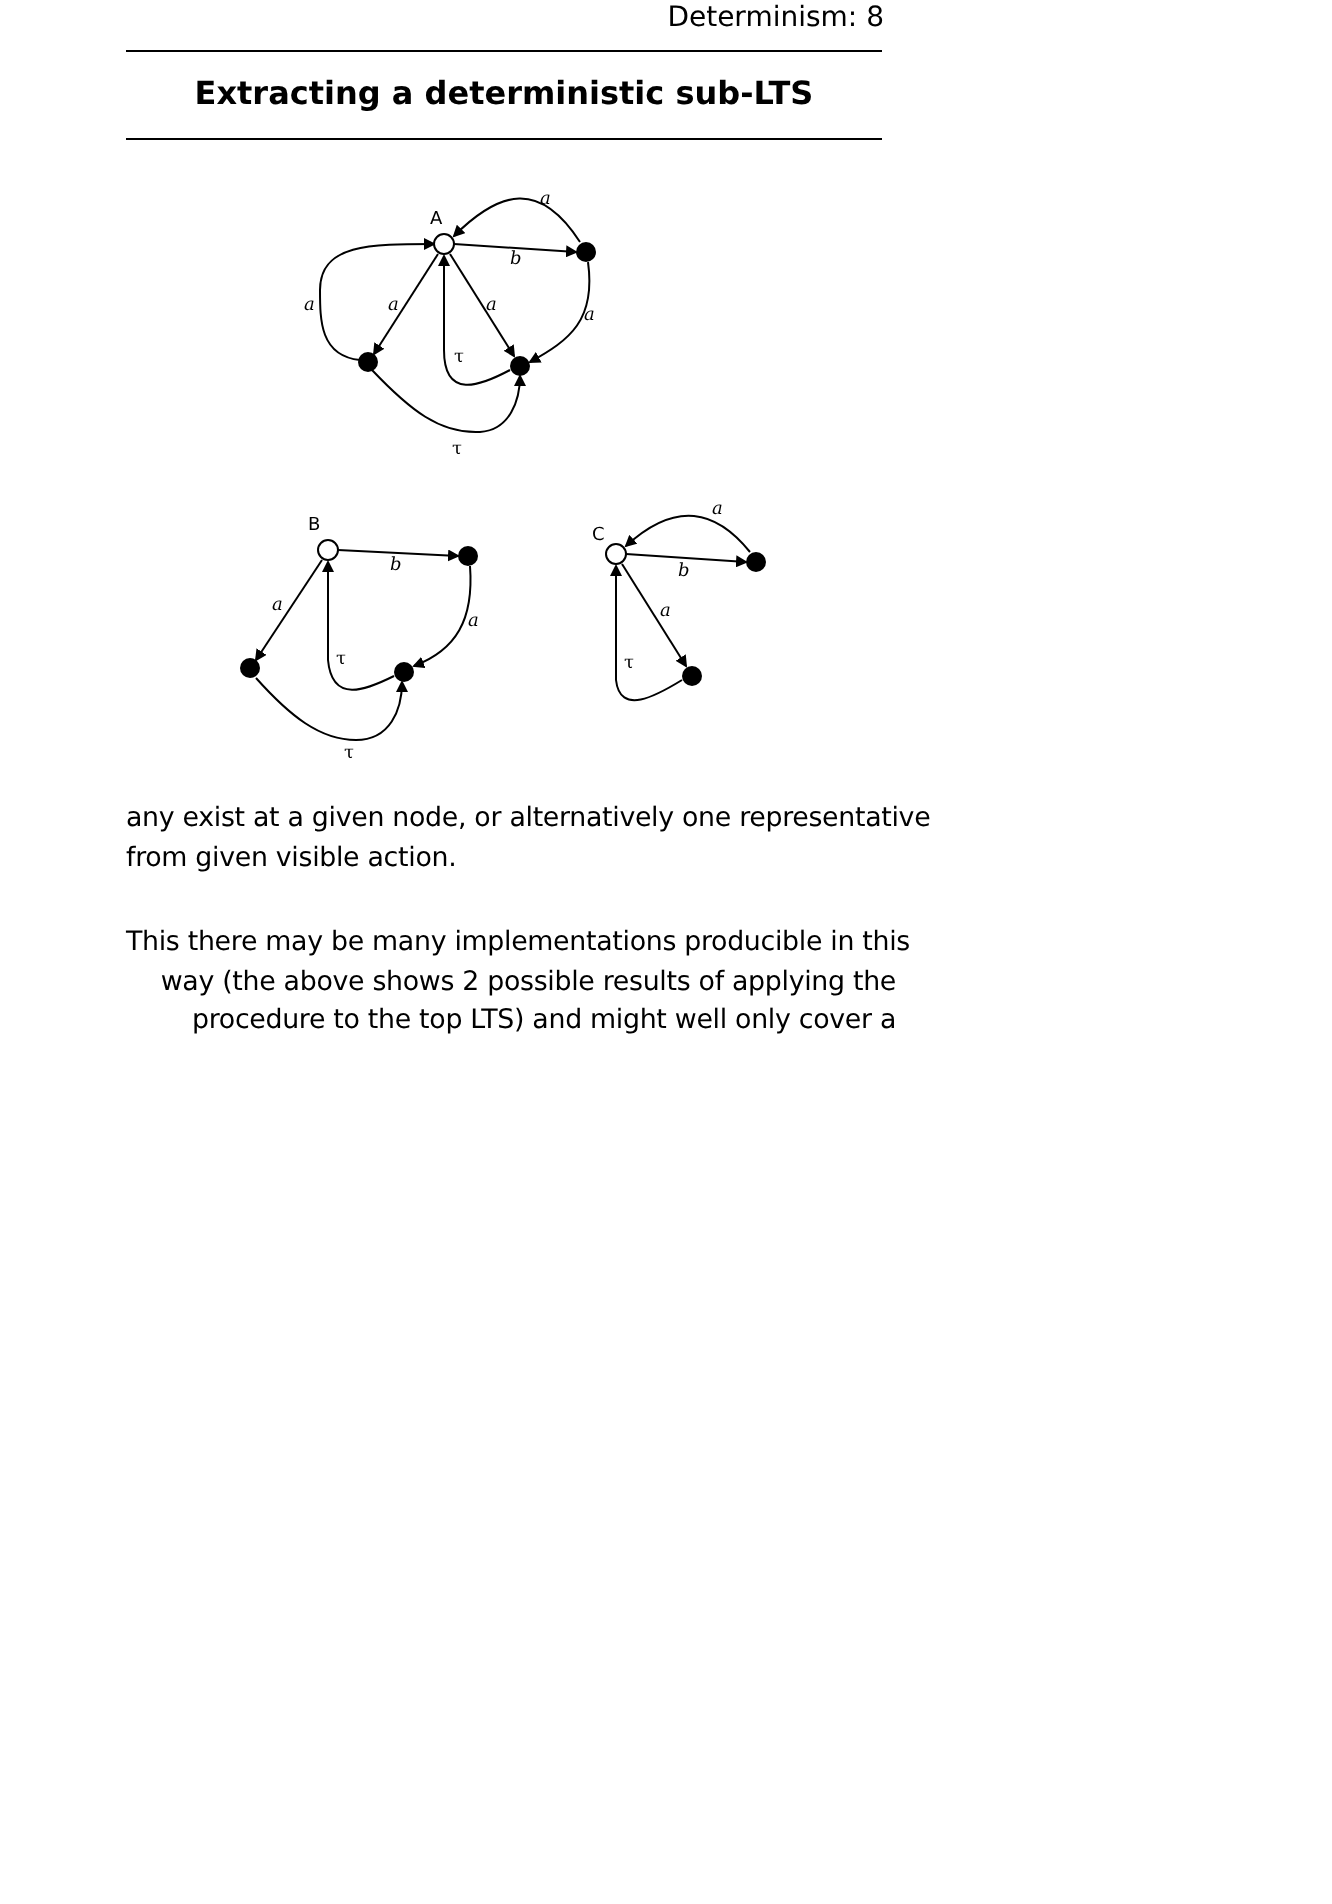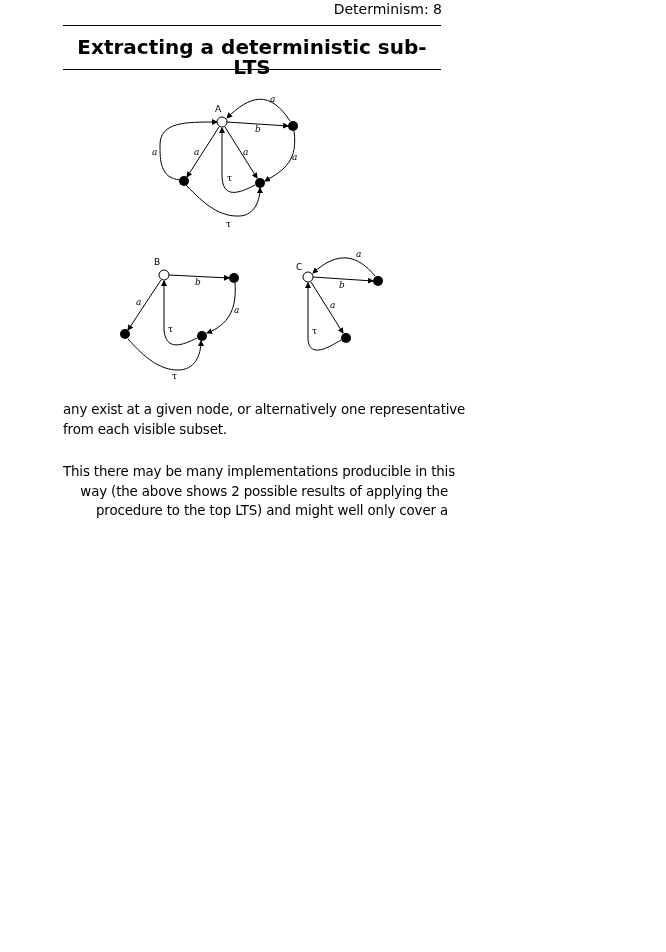--- a/index.html
+++ b/index.html
@@ -1,21 +1,21 @@
 <!DOCTYPE html>
 <html><head>
 <meta charset="utf-8">
 <style>
   html, body { margin:0; padding:0; background:#ffffff; }
   body { width:666px; height:952px; position:relative; overflow:hidden;
          font-family:"DejaVu Sans", sans-serif; color:#000; }
   .header { position:absolute; right:224px; top:0px; font-size:14px; line-height:18px; }
   .rule { position:absolute; left:63px; width:378px; height:1px; background:#000; }
   .title { position:absolute; left:63px; width:378px; top:37px; text-align:center;
-           font-weight:bold; font-size:20px; line-height:20px; }
+           font-weight:bold; font-size:16px; line-height:20px; }
   .para { position:absolute; left:63px; width:385px; font-size:13.4px; line-height:19.6px;
           letter-spacing:-0.15px; }
   .para .line { display:block; white-space:nowrap; }
   svg.graph { position:absolute; left:0; top:0; }
   .lbl { font-family:"DejaVu Serif", serif; font-size:9px; font-style:italic; }
   .tlbl { font-family:"DejaVu Serif", serif; font-size:9px; }
   .node-name { font-family:"DejaVu Sans", sans-serif; font-size:9px; }
 </style>
 </head>
 <body>
@@ -93,20 +93,20 @@
   <circle cx="346" cy="338" r="5" fill="#000"></circle>
   <text class="node-name" x="296" y="270">C</text>
   <text class="lbl" x="339" y="288">b</text>
   <text class="lbl" x="356" y="257">a</text>
   <text class="lbl" x="330" y="308">a</text>
   <text class="tlbl" x="312" y="334">τ</text>
 </svg>
 
 <div class="para" style="top:400px;">
   <span class="line">any exist at a given node, or alternatively one representative</span>
-  <span class="line">from each visible subset.</span>
+  <span class="line">from given visible action.</span>
 </div>
 
 <div class="para" style="top:462px;text-align:right;">
   <span class="line">This there may be many implementations producible in this</span>
   <span class="line">way (the above shows 2 possible results of applying the</span>
   <span class="line">procedure to the top LTS) and might well only cover a</span>
 </div>
 
 </body></html>

